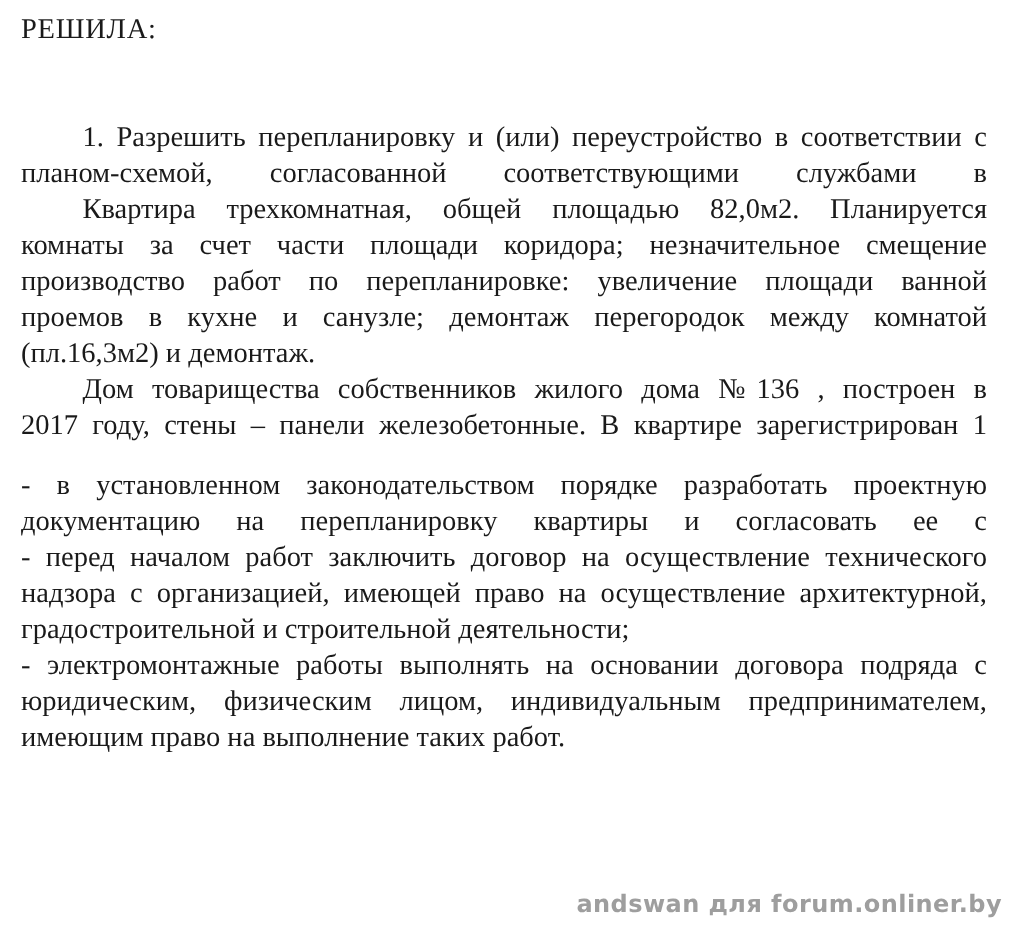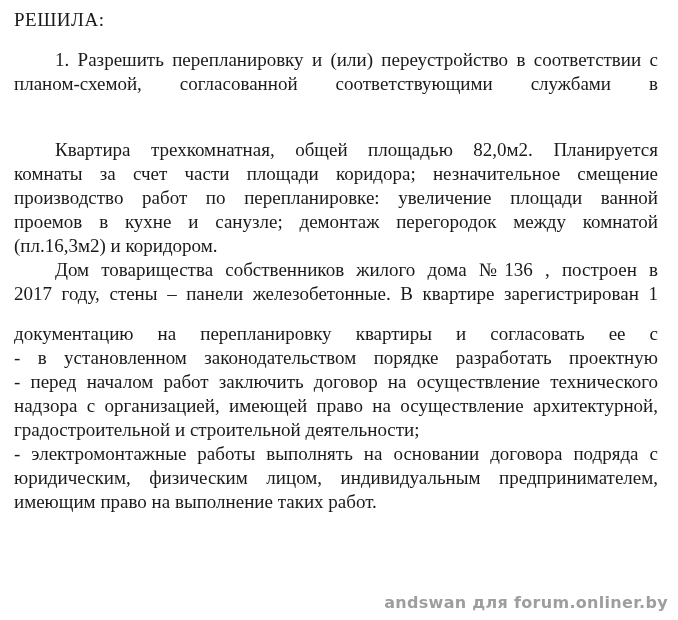--- a/index.html
+++ b/index.html
@@ -18,22 +18,22 @@
   .doc {
     padding: 8px 20px 0 14px;
     font-size: 19px;
     line-height: 24px;
   }
   .heading {
     font-weight: normal;
     letter-spacing: 0.5px;
   }
   .para { margin: 0; }
-  .para-permission { margin-top: 16px; }
-  .para-apartment  { margin-top: 42px; }
+  .para-permission { margin-top: 48px; }
+  .para-apartment  { }
   .para-building   { margin-top: 0; }
   .para-conditions { margin-top: 16px; }
   .line {
     text-align: justify;
     text-align-last: justify;
     white-space: normal;
   }
   .line.last {
     text-align-last: left;
   }
@@ -63,32 +63,32 @@
   <div class="para para-permission">
       <div class="line indent">1. Разрешить перепланировку и (или) переустройство в соответствии с</div>
       <div class="line">планом-схемой, согласованной соответствующими службами в</div>
     </div>
 
   <div class="para para-apartment">
       <div class="line indent">Квартира трехкомнатная, общей площадью 82,0м2. Планируется</div>
       <div class="line">комнаты за счет части площади коридора; незначительное смещение</div>
       <div class="line">производство работ по перепланировке: увеличение площади ванной</div>
       <div class="line">проемов в кухне и санузле; демонтаж перегородок между комнатой</div>
-      <div class="line last">(пл.16,3м2) и коридором.</div>
+      <div class="line last">(пл.16,3м2) и демонтаж.</div>
     </div>
 
   <div class="para para-building">
       <div class="line indent">Дом товарищества собственников жилого дома №136 , построен в</div>
       <div class="line">2017 году, стены – панели железобетонные. В квартире зарегистрирован 1</div>
     </div>
 
   <div class="para para-conditions">
     <div>
+        <div class="line">- в установленном законодательством порядке разработать проектную</div>
         <div class="line">документацию на перепланировку квартиры и согласовать ее с</div>
-        <div class="line">- в установленном законодательством порядке разработать проектную</div>
       </div>
     <div>
         <div class="line">- перед началом работ заключить договор на осуществление технического</div>
         <div class="line">надзора с организацией, имеющей право на осуществление архитектурной,</div>
         <div class="line last">градостроительной и строительной деятельности;</div>
       </div>
     <div>
         <div class="line">- электромонтажные работы выполнять на основании договора подряда с</div>
         <div class="line">юридическим, физическим лицом, индивидуальным предпринимателем,</div>
         <div class="line last">имеющим право на выполнение таких работ.</div>

